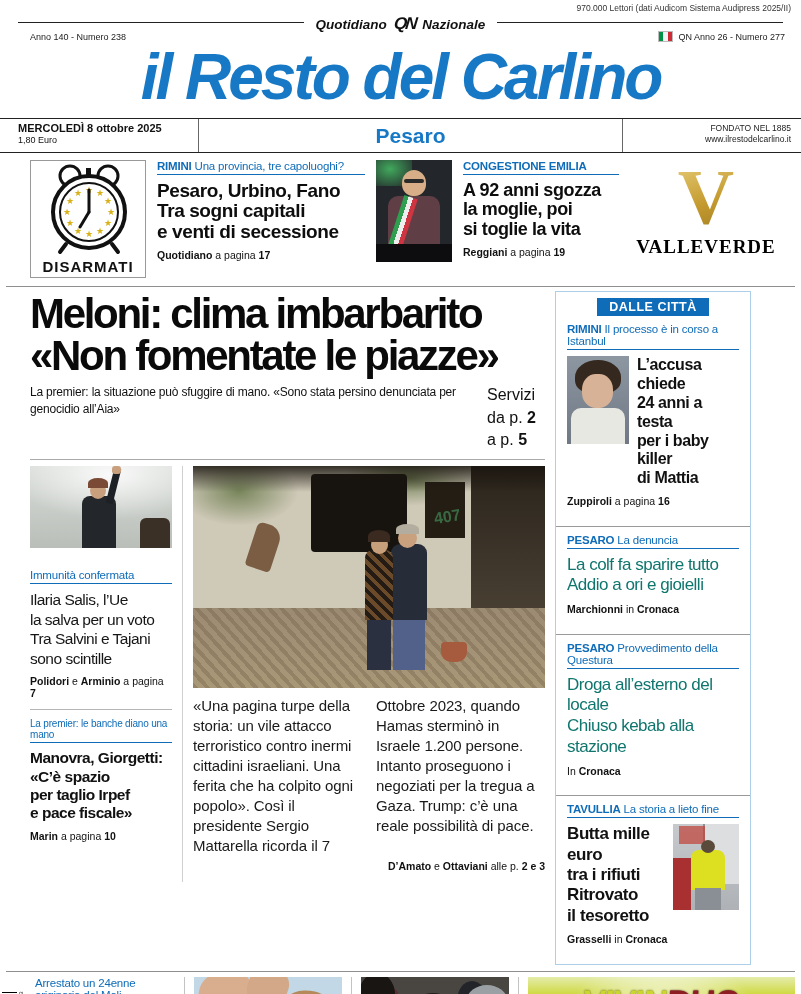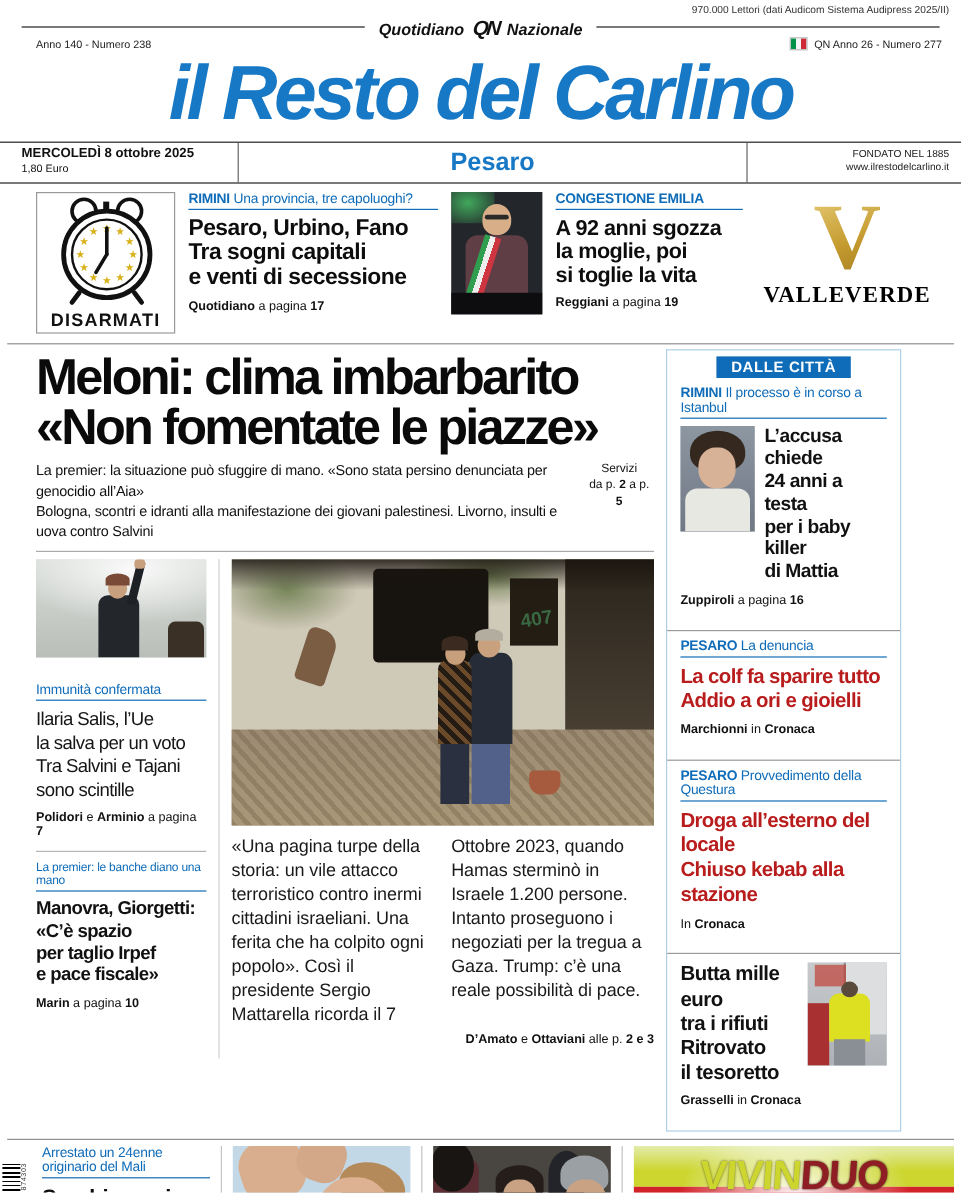--- a/index.html
+++ b/index.html
@@ -26,21 +26,21 @@
   .db-right{width:168px;border-left:1px solid #666;text-align:right;padding:4px 10px 0 0;font-size:8.5px;line-height:1.3;color:#222}
   
   .kicker{font-size:11.5px;color:#0f6cb8;border-bottom:1.5px solid #0f6cb8;padding-bottom:2px;margin-bottom:6px;letter-spacing:-0.2px}
   .kicker .kl{font-weight:bold}
   .kicker .kt{font-weight:normal}
   .kicker.bold-only{font-weight:bold}
   .kicker.plain{font-weight:normal}
   .byline{font-size:10.5px;margin-top:7px;color:#111}
   .byline b{font-weight:bold}
   .hl{font-weight:bold;letter-spacing:-0.4px;line-height:1.07;color:#0d0d0d}
-  .h-light{font-weight:bold;letter-spacing:-0.5px;line-height:1.22;color:#b91c1c}
+  .h-light{font-weight:normal;letter-spacing:-0.5px;line-height:1.22;color:#0f766e}
   .rule{border-top:1px solid #8f8f8f;margin:0 6px}
   .vdiv{width:1px;background:#c3c3c3}
   
   .toprow{display:flex;gap:11px;margin:7px 6px 6px 30px;height:120px;align-items:flex-start}
   .cartoon{width:116px;height:118px;border:1px solid #999;text-align:center;padding-top:3px;box-sizing:border-box}
   .cartoon-caption{font-weight:bold;font-size:15px;letter-spacing:1px;margin-top:-2px}
   .t-story{width:208px}
   .t-story .hl{font-size:19px}
   .t-story2{width:156px}
   .t-story2 .hl{font-size:18px}
@@ -55,21 +55,21 @@
   .valleverde{width:152px;height:118px;text-align:center;flex:none}
   .vv-v{font-family:"Liberation Serif",serif;font-weight:bold;font-size:78px;line-height:0.95;
         background:linear-gradient(160deg,#f2dd90,#c49a2e 55%,#8f6c1c);-webkit-background-clip:text;background-clip:text;color:transparent}
   .vv-name{font-family:"Liberation Serif",serif;font-weight:bold;font-size:19px;letter-spacing:1px;color:#000000;margin-top:2px}
   
   .main{display:flex;margin:4px 6px 0 30px;gap:10px}
   .main-left{width:515px}
   .lead-h{font-size:42px;font-weight:bold;letter-spacing:-2.3px;line-height:0.99;color:#0a0a0a;margin-top:2px}
   .lead-sub{display:flex;gap:8px;margin-top:8px;padding-bottom:6px}
   .lead-sub-text{flex:1;font-size:12px;letter-spacing:-0.2px;line-height:1.4;color:#111}
-  .lead-services{width:58px;text-align:center;font-size:10px;line-height:1.4}
+  .lead-services{width:58px;text-align:left;font-size:16px;line-height:1.4}
   .mid{display:flex;gap:10px;border-top:1px solid #aaa;padding-top:6px;margin-top:2px}
   .col-left{width:142px;flex:none}
   .col-center{flex:1;border-left:1px solid #d0d0d0;padding-left:10px}
   .salis-photo{width:142px;height:82px;position:relative;background:linear-gradient(#d9ddd9,#b9beb9);overflow:hidden}
   .salis-photo .arc{position:absolute;left:-20px;top:-36px;width:200px;height:90px;border-radius:50%;background:radial-gradient(rgba(255,255,255,.85),rgba(255,255,255,0) 70%)}
   .salis-photo .fig{position:absolute;left:52px;top:30px;width:34px;height:52px;border-radius:8px 8px 0 0;background:#23262b}
   .salis-photo .arm{position:absolute;left:80px;top:2px;width:7px;height:36px;background:#1d2025;transform:rotate(14deg)}
   .salis-photo .fist{position:absolute;left:82px;top:0;width:9px;height:8px;background:#c8a07e;border-radius:3px}
   .salis-photo .head{position:absolute;left:60px;top:16px;width:16px;height:17px;border-radius:50%;background:#c8a07e}
   .salis-photo .hair{position:absolute;left:58px;top:12px;width:20px;height:10px;border-radius:50% 50% 0 0;background:#7a4a36}
@@ -280,21 +280,20 @@
 
   <div class="rule"></div>
 
   <div class="main">
     <div class="main-left">
       <div class="lead-h pre">Meloni: clima imbarbarito
 «Non fomentate le piazze»</div>
       <div class="lead-sub">
         <div class="lead-sub-text">
           <div>La premier: la situazione può sfuggire di mano. «Sono stata persino denunciata per genocidio all’Aia»</div>
-          <div>Bologna, scontri e idranti alla manifestazione dei giovani palestinesi. Livorno, insulti e uova contro Salvini</div>
         </div>
         <div class="lead-services">
           <div>Servizi</div>
           <div><span>da p. </span><b>2</b><span> a p. </span><b>5</b></div>
         </div>
       </div>
 
       <div class="mid">
 
         <div class="col-left">
@@ -382,20 +381,23 @@
       <div class="dc-story">
         <div class="kicker">
           <span class="kl">PESARO</span><span class="kt"> Provvedimento della Questura</span>
         </div>
         <div class="h-light dc-hlight pre">Droga all’esterno del locale
 Chiuso kebab alla stazione</div>
         <p class="byline"><span>In </span><b>Cronaca</b></p>
       </div>
 
       <div class="dc-story" style="flex:1">
+        <div class="kicker">
+          <span class="kl">TAVULLIA</span><span class="kt"> La storia a lieto fine</span>
+        </div>
         <div class="tav-flex">
           <div class="tav-hl pre">Butta mille euro
 tra i rifiuti
 Ritrovato
 il tesoretto</div>
           <div class="worker-photo">
             <div class="truck"></div>
               <div class="red"></div>
               <div class="bin"></div>
             <div class="vest"></div>

